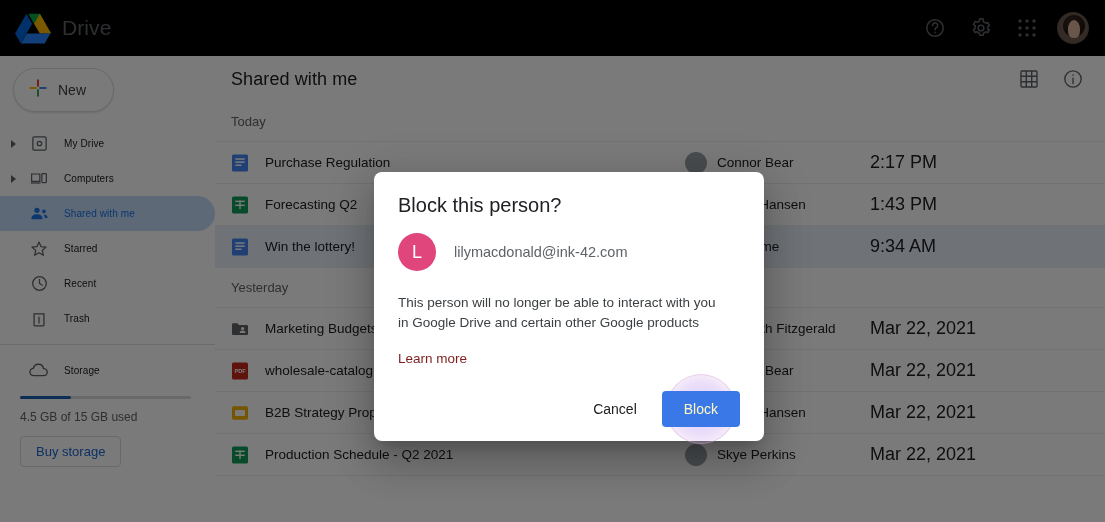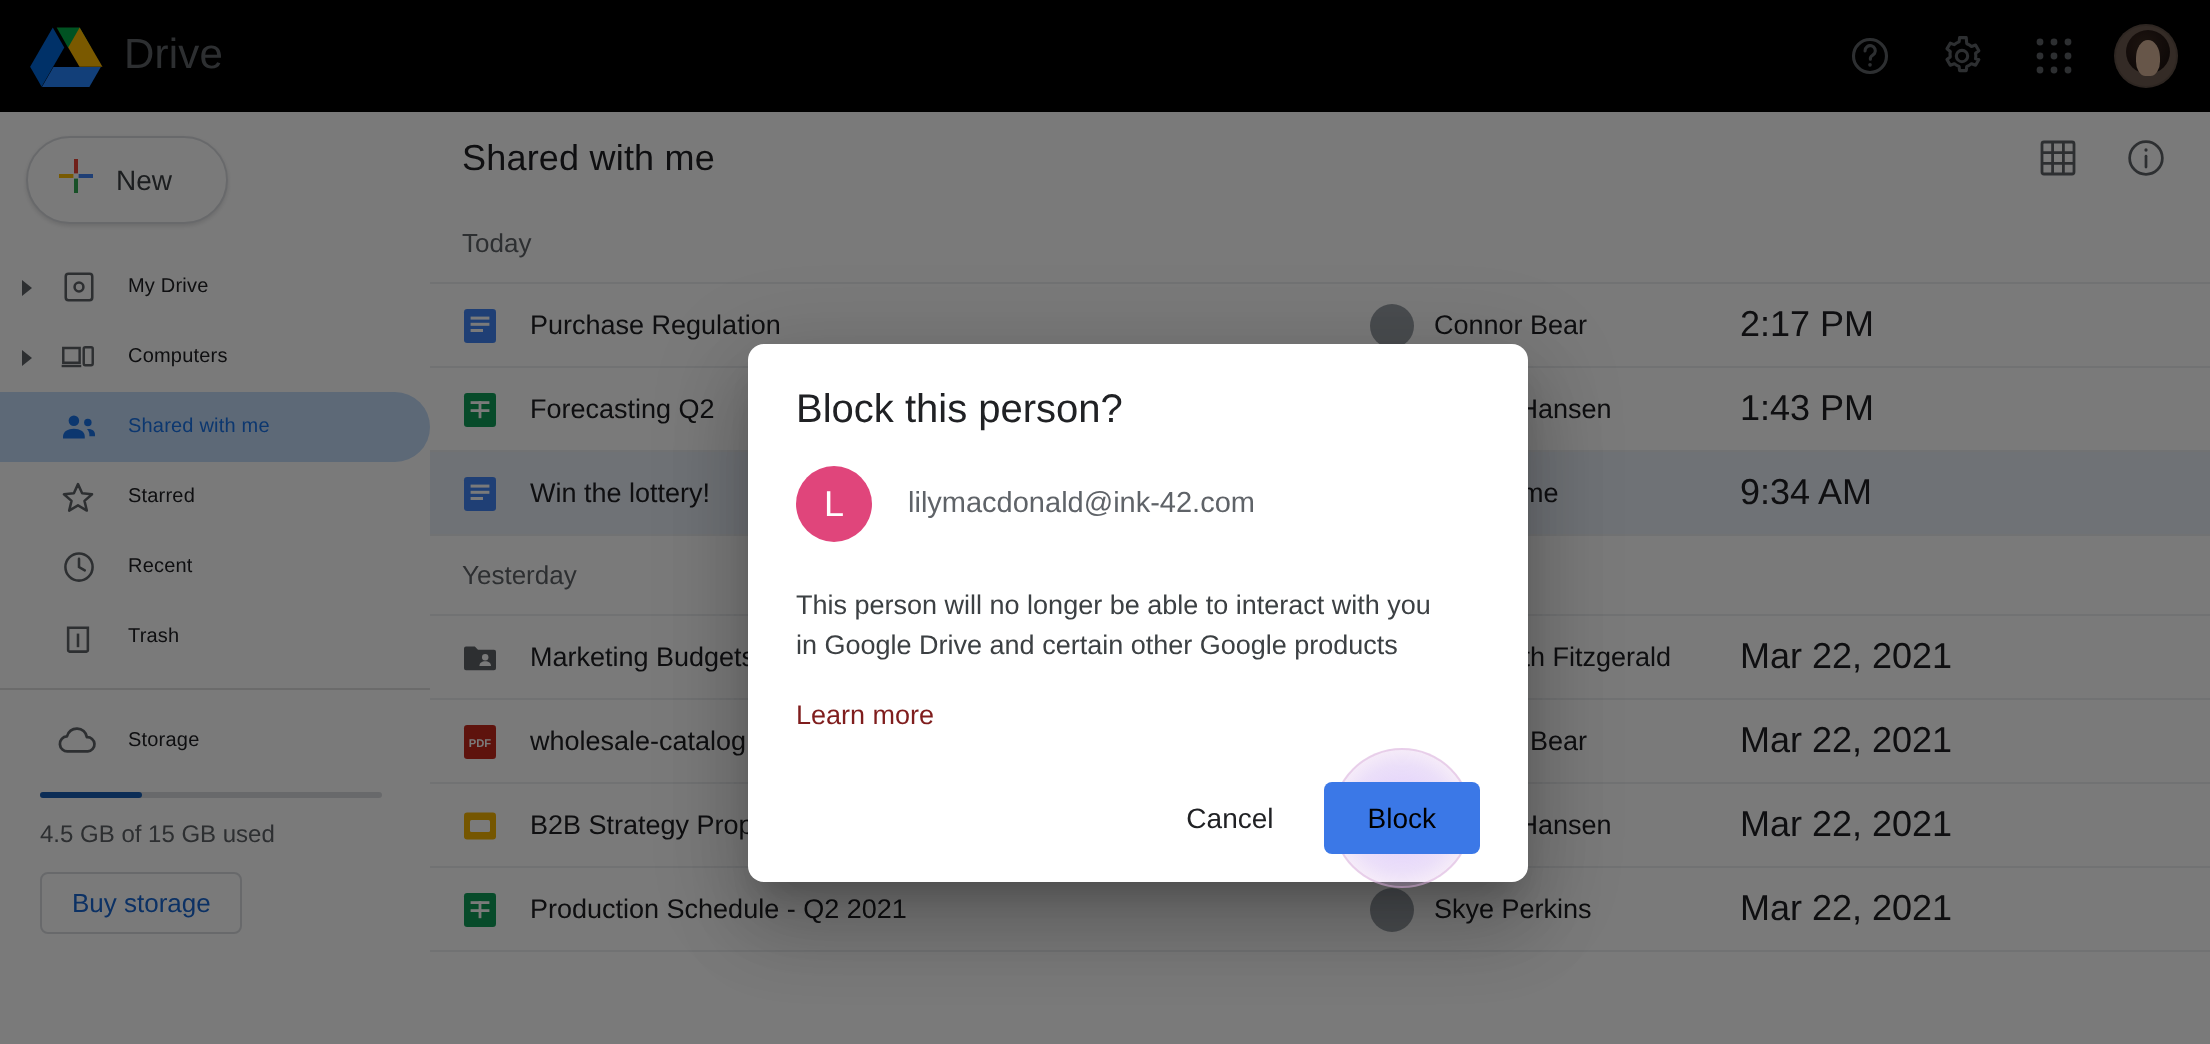--- a/index.html
+++ b/index.html
@@ -288,21 +288,21 @@
       rgba(179,136,255,0.45) 0%,
       rgba(190,150,235,0.30) 55%,
       rgba(230,190,225,0.22) 78%,
       rgba(240,215,235,0.10) 100%);
     border: 1px solid rgba(215,170,215,0.45);
     pointer-events: none;
   }
   .btn-primary {
     position: relative;
     font-size: 14px; font-weight: 500;
-    color: #000000;
+    color: #fef9c3;
     background: #3b78e7;
     border: 0; border-radius: 4px;
     padding: 10px 22px; cursor: pointer;
     font-family: "Liberation Sans", sans-serif;
   }
 </style>
 </head>
 <body>
 
 <div id="app">

